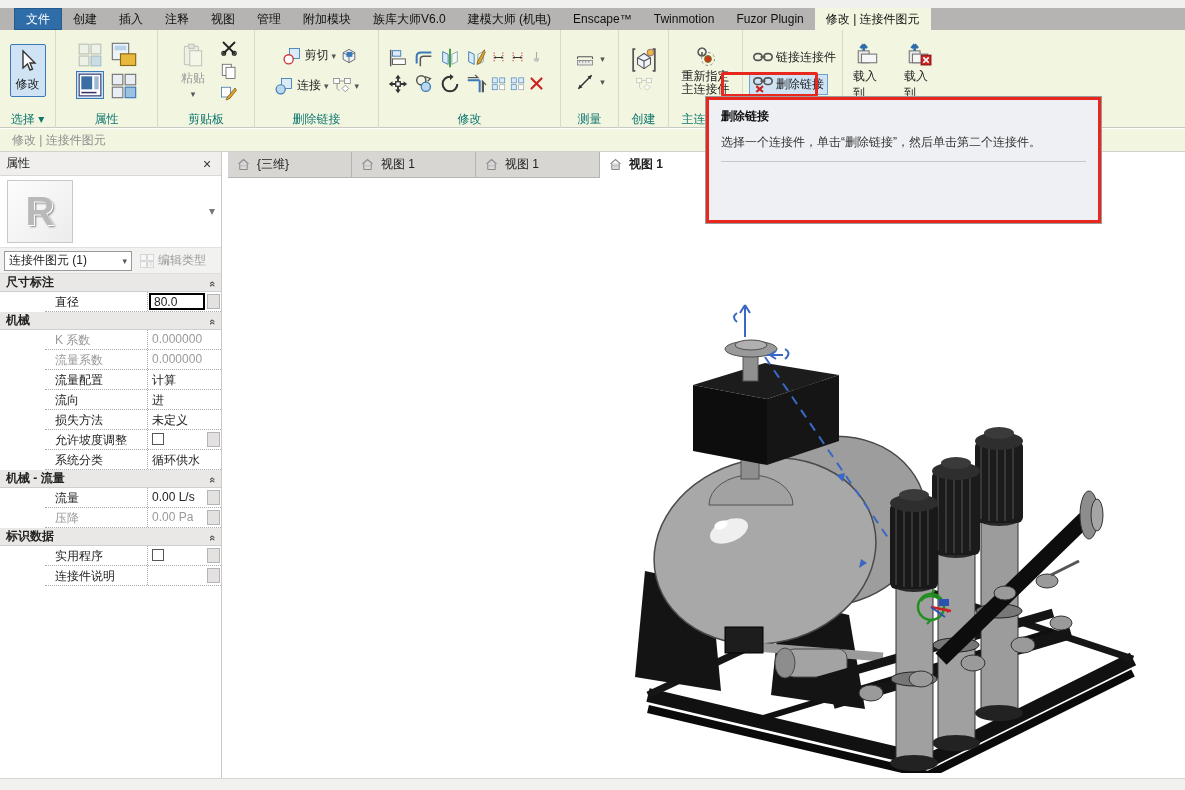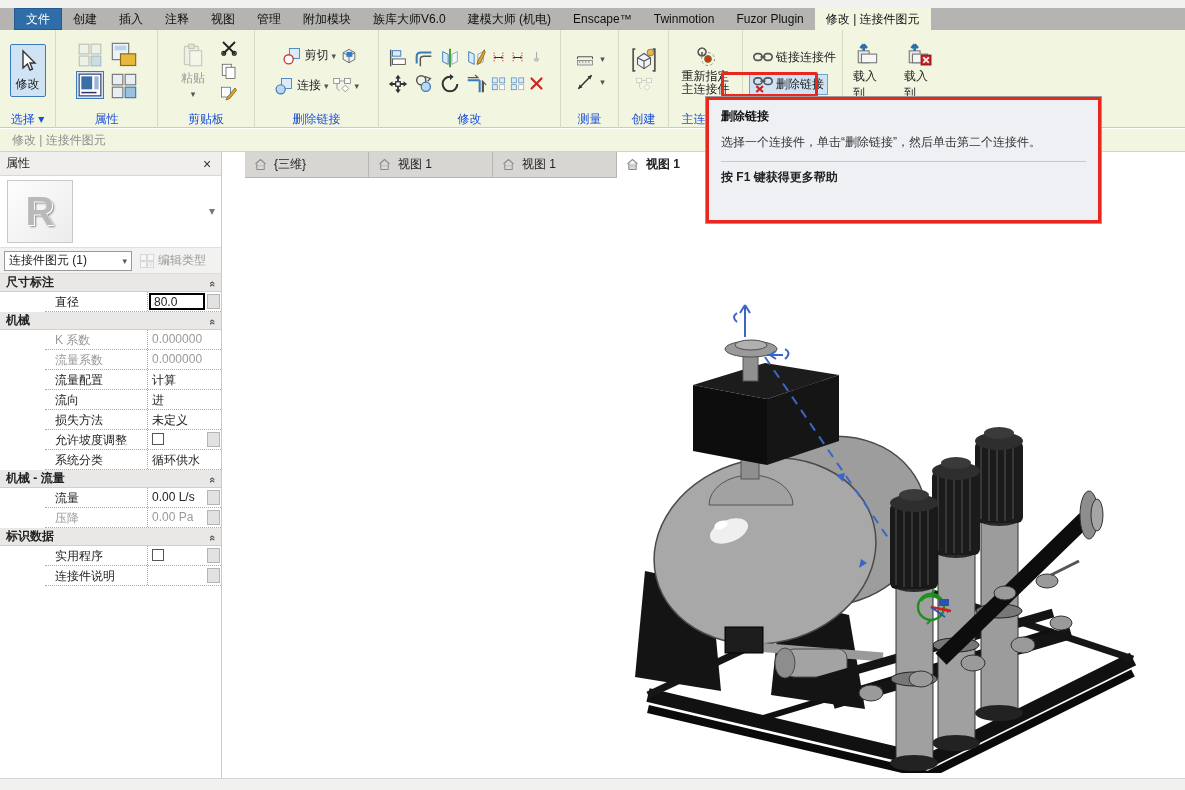--- a/index.html
+++ b/index.html
@@ -11,21 +11,21 @@
   #menubar{position:absolute;left:0;top:8px;width:1185px;height:22px;background:#b5b4b2;display:flex;align-items:stretch;padding-left:14px;}
   .menu-item{padding:3px 11px;color:#111;display:flex;align-items:center;white-space:nowrap;cursor:default;}
   .menu-item.file{background:#2e6da8;color:#fff;border:1px solid #245a8d;}
   .menu-item.context{background:#f2f6e1;color:#111;}
 
   
   #ribbon{position:absolute;left:0;top:30px;width:1185px;height:98px;background:#f2f6e1;border-bottom:1px solid #c9c9c4;display:flex;}
   .rpanel{position:relative;height:98px;border-right:1px solid #d6dcc2;display:flex;flex-direction:column;}
   .rpanel:last-child{border-right:none;}
   .rbody{flex:1;display:flex;align-items:center;justify-content:center;padding:2px 4px;gap:3px;}
-  .rlabel{height:17px;line-height:17px;text-align:center;color:#1d4ed8;font-size:12px;white-space:nowrap;overflow:hidden;}
+  .rlabel{height:17px;line-height:17px;text-align:center;color:#0f766e;font-size:12px;white-space:nowrap;overflow:hidden;}
   .bigbtn{display:flex;flex-direction:column;align-items:center;justify-content:center;gap:2px;padding:3px 5px;border:1px solid transparent;border-radius:2px;cursor:pointer;}
   .bigbtn.blue{background:#cfe3f5;border-color:#3a7ab8;}
   .bigbtn.disabled{color:#9a9a9a;}
   .smallrow{display:flex;align-items:center;gap:3px;padding:1px 3px;border:1px solid transparent;white-space:nowrap;cursor:pointer;}
   .smallrow.hl{background:#cfe3f5;border:1px solid #6ea3cf;}
   .icon{display:inline-flex;align-items:center;justify-content:center;}
   .dis{opacity:.45;}
   .col{display:flex;flex-direction:column;gap:3px;align-items:center;}
   .row{display:flex;gap:4px;align-items:center;}
   .caret{font-size:9px;color:#555;}
@@ -62,21 +62,21 @@
   .sec .chev{margin-left:auto;color:#555;transform:rotate(90deg);font-size:11px;letter-spacing:-2px;}
   .prow{height:20px;display:flex;align-items:stretch;border-bottom:1px dotted #aaa;background:#fff;margin-left:45px;}
   .prow .pl{flex:0 0 102px;padding:2px 2px 0 10px;white-space:nowrap;overflow:hidden;color:#222;}
   .prow .pv{flex:1;border-left:1px dotted #aaa;padding:2px 3px 0 4px;color:#222;white-space:nowrap;overflow:hidden;position:relative;}
   .prow.disabled .pl,.prow.disabled .pv{color:#9a9a9a;}
   .prow .minibtn{flex:0 0 13px;margin:2px 1px;background:#e3e2e1;border:1px solid #b5b5b5;cursor:pointer;}
   .prow .pv .focusfield{position:absolute;left:1px;top:1px;right:1px;bottom:1px;border:2px solid #000;background:#fff;padding:0 3px;display:flex;align-items:center;}
   .cbox{width:12px;height:12px;border:1px solid #555;background:#fff;display:inline-block;margin-top:1px;cursor:pointer;}
 
   
-  #tabs{position:absolute;left:245px;top:152px;height:26px;display:flex;z-index:5;}
+  #tabs{position:absolute;left:228px;top:152px;height:26px;display:flex;z-index:5;}
   .vtab{width:124px;background:#d8d6d3;border-right:1px solid #b7b5b2;border-bottom:1px solid #b7b5b2;display:flex;align-items:center;gap:6px;padding:0 8px;color:#222;cursor:pointer;}
   .vtab.active{background:#fff;border-bottom:1px solid #fff;font-weight:bold;width:146px;}
   .vtab .tx{flex:1;white-space:nowrap;overflow:hidden;}
   .vtab .xbtn{font-weight:normal;}
 
   
   #viewport{position:absolute;left:228px;top:178px;width:957px;height:600px;background:#fff;overflow:hidden;}
   #model{position:absolute;left:405px;top:115px;}
 
   
@@ -576,21 +576,20 @@
   <div class="redbox" style="left:721px;top:72px;width:97px;height:25px"></div>
 
   <div id="optionsbar">
     <span>修改 | 连接件图元</span>
   </div>
 
   <div id="tooltip">
     <div class="tt-title">删除链接</div>
     <div class="tt-line">选择一个连接件，单击“删除链接”，然后单击第二个连接件。</div>
     <div class="tt-sep"></div>
-    <div class="tt-footer">按 F1 键获得更多帮助</div>
   </div>
 
   <div id="props">
     <div id="props-header">
       <span class="ph-title">属性</span>
       <span class="xbtn">×</span>
     </div>
     <div id="preview">
       <div id="thumb">
           <span class="rglyph">R</span>

